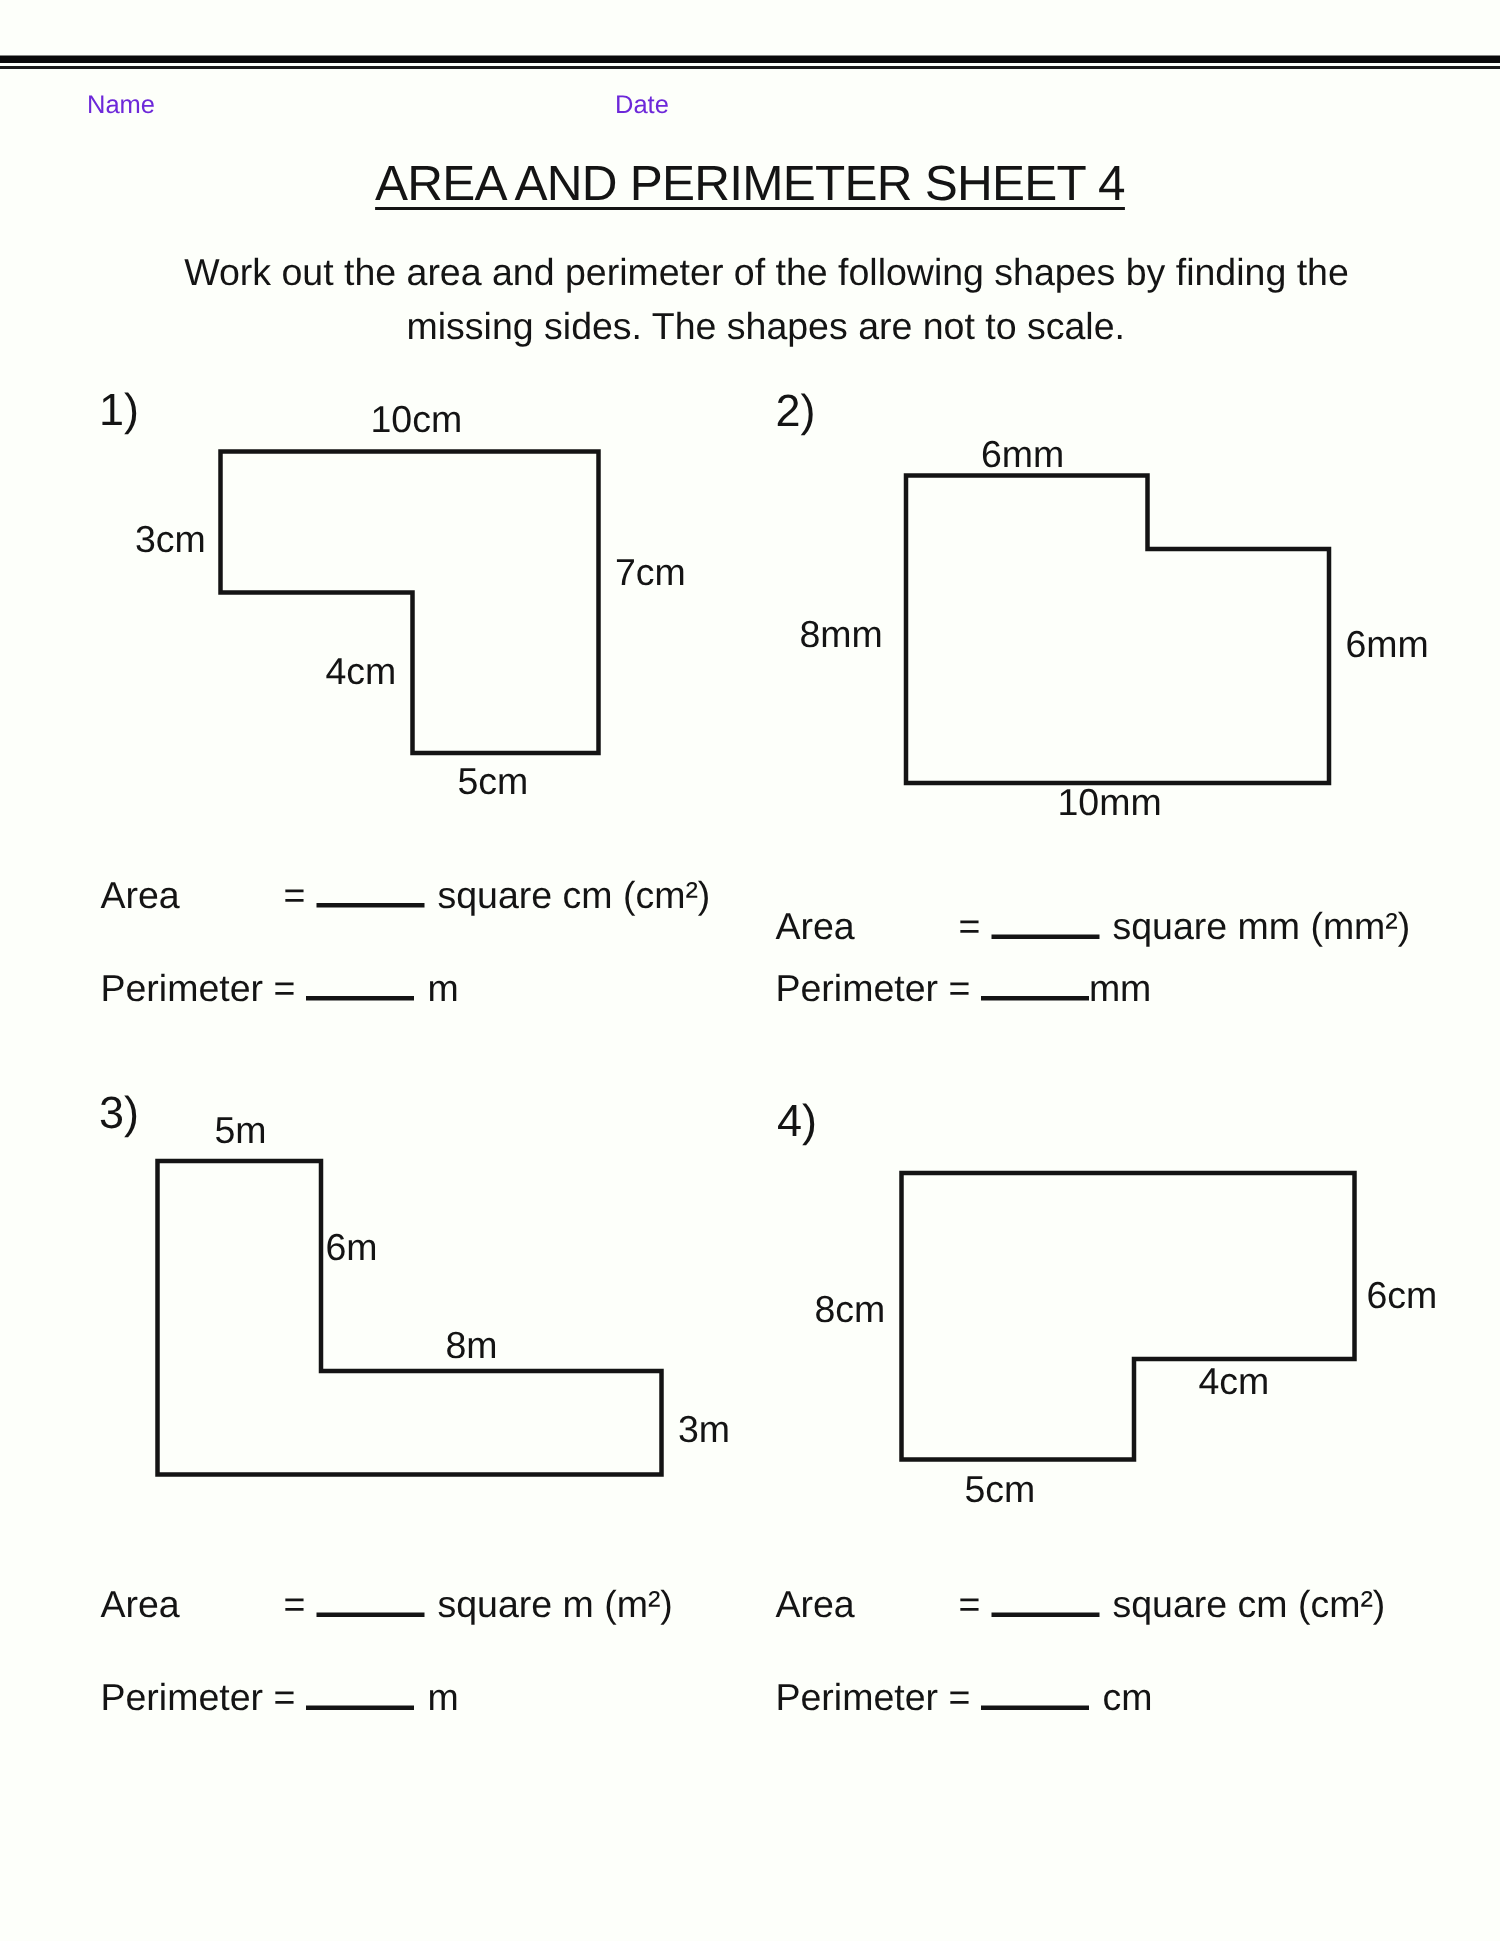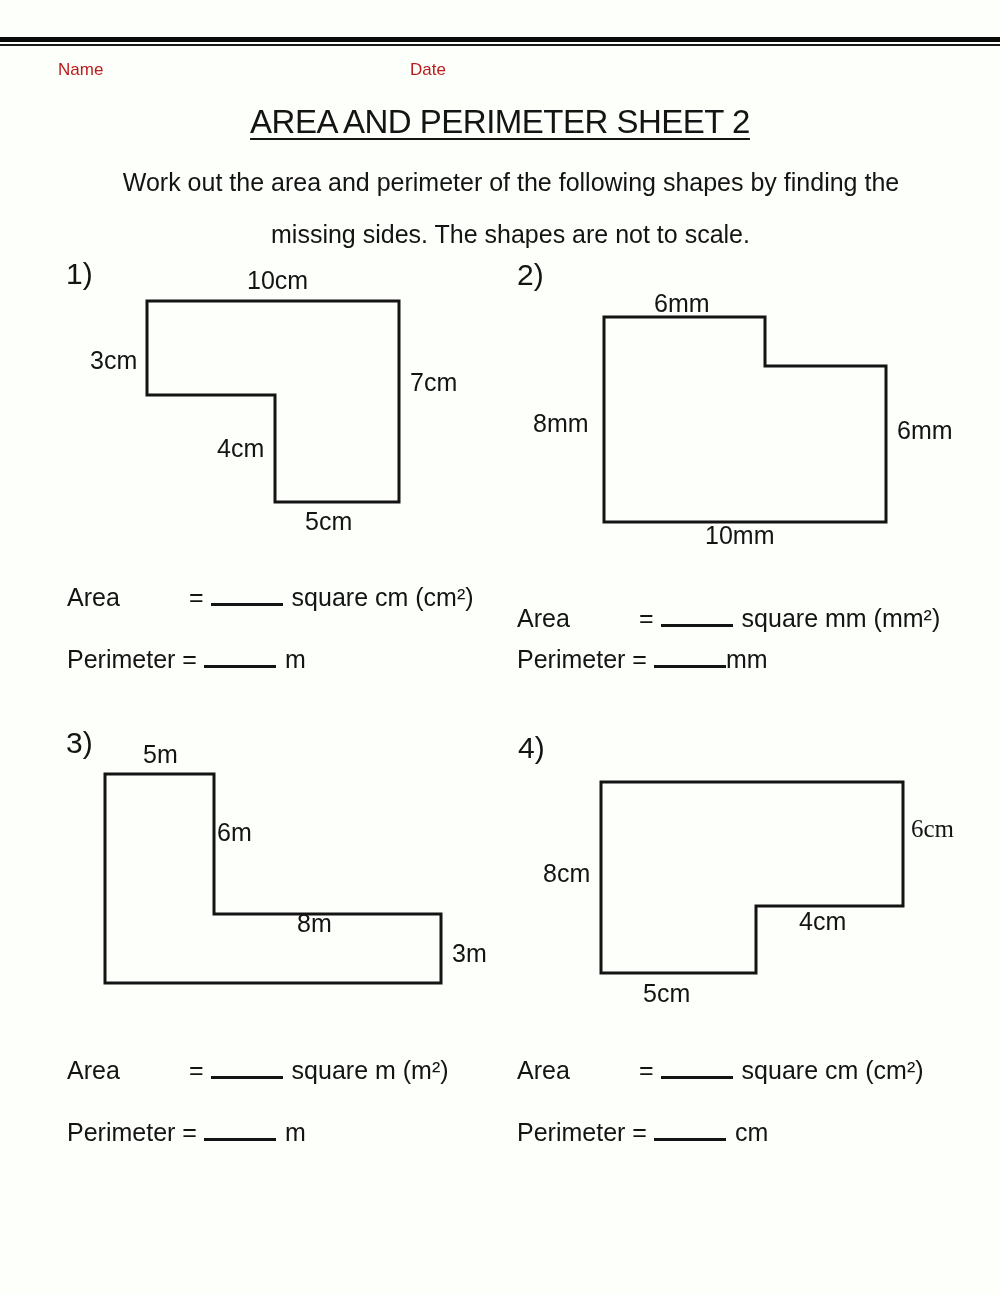--- a/index.html
+++ b/index.html
@@ -8,21 +8,21 @@
     position: relative;
     width: 1000px;
     height: 1294px;
     background: #fdfffa;
     font-family: "Liberation Sans", sans-serif;
     color: #141414;
     overflow: hidden;
   }
   .rule-thick { position: absolute; left: 0; top: 37px; width: 100%; height: 5px; background: #0a0a0a; }
   .rule-thin  { position: absolute; left: 0; top: 44px; width: 100%; height: 2px; background: #1a1a1a; }
-  .hdr-label { position: absolute; font-size: 17px; color: #b91c1c; }
+  .hdr-label { position: absolute; font-size: 17px; color: #6d28d9; }
   .title {
     position: absolute; left: 0; top: 103px; width: 100%;
     text-align: center; font-size: 33px; font-weight: 400; letter-spacing: -0.5px;
     text-decoration: underline; text-decoration-thickness: 2px; text-underline-offset: 5px;
   }
   .instr { position: absolute; left: 0; width: 100%; text-align: center; font-size: 25px; }
   .pnum { position: absolute; font-size: 30px; }
   .fig { position: absolute; }
   .fig polygon { fill: none; stroke: #141414; stroke-width: 3; }
   .dim { position: absolute; font-size: 25px; white-space: nowrap; }
@@ -39,24 +39,24 @@
 <body>
 
 <div class="page">
 
   <div class="rule-thick"></div>
   <div class="rule-thin"></div>
 
   <span class="hdr-label" style="left:58px; top:60px;">Name</span>
   <span class="hdr-label" style="left:410px; top:60px;">Date</span>
 
-  <div class="title">AREA AND PERIMETER SHEET 2</div>
+  <div class="title">AREA AND PERIMETER SHEET 4</div>
 
   <div class="instr" style="top:168px;margin-left:11px;">Work out the area and perimeter of the following shapes by finding the</div>
-  <div class="instr" style="top:220px;padding-left:21px;">missing sides. The shapes are not to scale.</div>
+  <div class="instr" style="top:204px;padding-left:21px;">missing sides. The shapes are not to scale.</div>
 
   <span class="pnum" style="left:66px; top:257px;">1)</span>
   <svg class="fig" style="left:145px; top:299px;" width="256" height="205" viewBox="0 0 256 205">
     <polygon points="2,2 254,2 254,203 130,203 130,96 2,96"></polygon>
   </svg>
   <span class="dim" style="left:247px; top:266px;text-align:right;">10cm</span>
   <span class="dim" style="left:90px; top:346px;">3cm</span>
   <span class="dim" style="left:410px; top:368px;">7cm</span>
   <span class="dim" style="left:217px; top:434px;">4cm</span>
   <span class="dim" style="left:305px; top:507px;">5cm</span>
@@ -83,29 +83,29 @@
   <div class="ans tight" style="left:517px; top:645px;">
     <span>Perimeter =</span><span class="blank"></span><span>mm</span>
   </div>
 
   <span class="pnum" style="left:66px; top:726px;">3)</span>
   <svg class="fig" style="left:103px; top:772px;" width="340" height="213" viewBox="0 0 340 213">
     <polygon points="2,2 111,2 111,142 338,142 338,211 2,211"></polygon>
   </svg>
   <span class="dim" style="left:143px; top:740px;">5m</span>
   <span class="dim" style="left:217px; top:818px;">6m</span>
-  <span class="dim" style="left:297px; top:909px;">8m</span>
+  <span class="dim" style="left:297px; top:883px;">8m</span>
   <span class="dim" style="left:452px; top:939px;">3m</span>
 
   <span class="pnum" style="left:518px; top:731px;">4)</span>
   <svg class="fig" style="left:599px; top:780px;" width="306" height="195" viewBox="0 0 306 195">
     <polygon points="2,2 304,2 304,126 157,126 157,193 2,193"></polygon>
   </svg>
   <span class="dim" style="left:543px; top:859px;text-align:right;">8cm</span>
-  <span class="dim" style="left:911px; top:815px;font-family:Liberation Serif, serif;">6cm</span>
+  <span class="dim" style="left:911px; top:850px;">6cm</span>
   <span class="dim" style="left:799px; top:907px;">4cm</span>
   <span class="dim" style="left:643px; top:979px;">5cm</span>
 
   <div class="ans" style="left:67px; top:1056px;">
     <span class="ans-label">Area</span><span>=</span><span class="blank"></span><span>square m (m²)</span>
   </div>
   <div class="ans" style="left:67px; top:1118px;">
     <span>Perimeter =</span><span class="blank"></span><span>m</span>
   </div>
 

